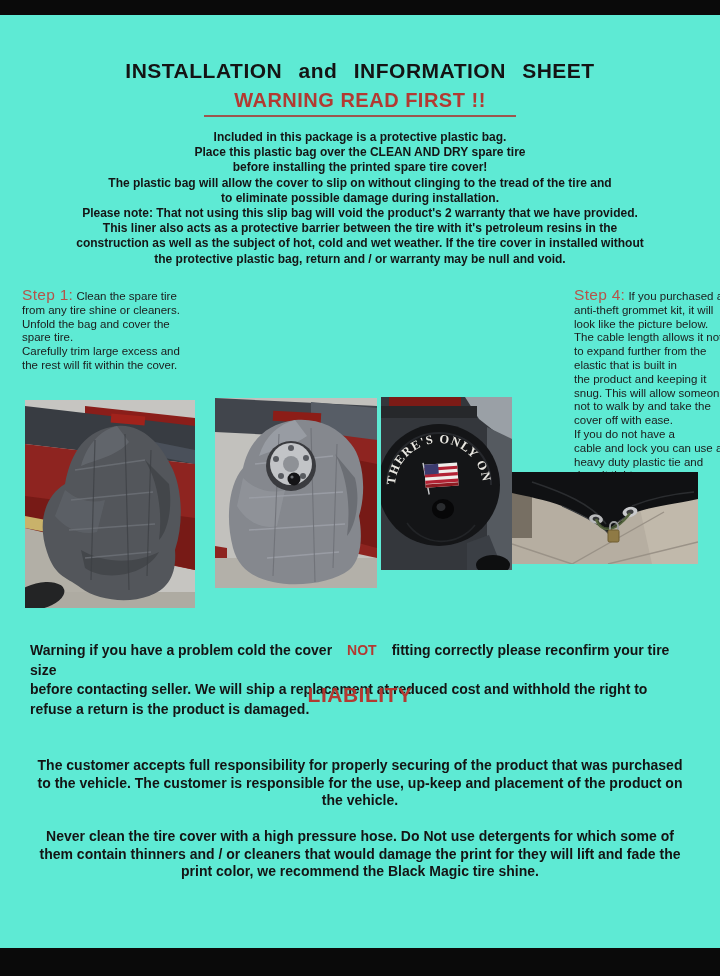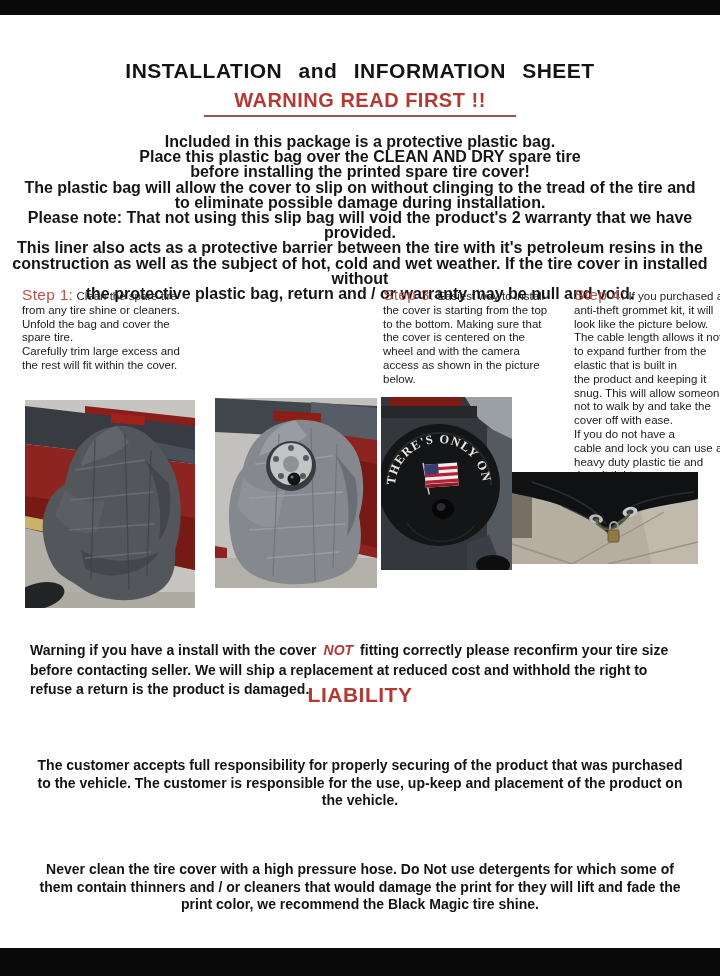--- a/index.html
+++ b/index.html
@@ -1,62 +1,62 @@
 <!DOCTYPE html>
 <html><head>
 <meta charset="utf-8">
 <style>
   html,body{margin:0;padding:0;background:#000;}
   #stage{position:relative;width:720px;height:976px;background:#0a0a0a;overflow:hidden;
          font-family:"Liberation Sans",sans-serif;-webkit-font-smoothing:antialiased;}
   .bar{position:absolute;left:0;width:720px;background:#0a0a0a;}
   #bar-top{top:0;height:15px;}
   #bar-bottom{top:948px;height:28px;}
-  #sheet{position:absolute;left:0;top:15px;width:720px;height:933px;background:#ffffff;color:#131313;}
+  #sheet{position:absolute;left:0;top:15px;width:720px;height:933px;background:#5eead4;color:#131313;}
 
   .abs{position:absolute;}
   h1#doc-title{margin:0;top:44px;left:0;width:720px;text-align:center;
       font-size:21px;font-weight:700;letter-spacing:.5px;word-spacing:10px;color:#141414;}
   #warn-head-wrap{top:74px;left:0;width:720px;text-align:center;}
   #warn-head{display:inline-block;font-size:20px;font-weight:700;letter-spacing:.5px;
       color:#b23a32;border-bottom:2px solid #9c564e;padding:0 30px 3px 30px;}
 
   .centerpara{left:10px;width:700px;text-align:center;font-weight:700;
-      font-size:16px;line-height:15.2px;white-space:pre-line;color:#151515;}
+      font-size:12px;line-height:15.2px;white-space:pre-line;color:#151515;}
   #intro-para1{top:103px;}
   #intro-para2{top:179px;}
 
   .step{font-size:11.5px;line-height:13.8px;color:#1b1b1b;}
   .step .lbl{font-size:15.5px;color:#b5544a;letter-spacing:.3px;}
   .step .txt{white-space:pre-line;}
   #step1{top:273px;left:22px;width:174px;}
   #step2{top:273px;left:207px;width:174px;}
   #step3{top:273px;left:383px;width:168px;}
   #step4{top:273px;left:574px;width:157px;}
 
   .photo{display:block;}
   #photo1{top:385px;left:25px;}
   #photo2{top:383px;left:215px;}
   #photo3{top:382px;left:381px;}
   #photo4{top:457px;left:512px;}
 
   #warn-para{top:612px;left:30px;width:668px;font-weight:700;font-size:14px;
       line-height:19.5px;white-space:pre-line;color:#141414;}
-  #warn-para .notword{color:#b23a32;margin:0 7px;font-style:italic;}
+  #warn-para .notword{color:#b23a32;margin:0 15px;}
 
   .redhead{left:0;width:720px;text-align:center;font-size:21px;font-weight:700;
       letter-spacing:.5px;color:#b23a32;}
   #liability-head{top:668px;}
   #maintenance-head{top:814px;}
 
   .bodypara{font-weight:700;font-size:14px;line-height:17.5px;text-align:center;
       white-space:pre-line;color:#141414;}
   #liability-body{top:728px;left:15px;width:690px;}
   #statelaw-para{top:755px;left:80px;width:560px;}
-  #maintenance-body{top:832px;left:14px;width:692px;}
+  #maintenance-body{top:799px;left:14px;width:692px;}
 </style>
 </head>
 <body>
 
 <div id="stage">
   <div id="bar-top" class="bar"></div>
 
   <div id="sheet">
 
     <h1 id="doc-title" class="abs">INSTALLATION and INFORMATION SHEET</h1>
@@ -73,24 +73,20 @@
     <p id="intro-para2" class="abs centerpara">Please note: That not using this slip bag will void the product's 2 warranty that we have provided.
 This liner also acts as a protective barrier between the tire with it's petroleum resins in the
 construction as well as the subject of hot, cold and wet weather.  If the tire cover in installed without
 the protective plastic bag, return and / or warranty may be null and void.</p>
 
     <div id="step1" class="abs step">
       <span class="lbl">Step 1:</span>
       <span class="txt">Clean the spare tire from any tire shine or cleaners.
 Unfold the bag and cover the spare tire.
 Carefully trim large excess and the rest will fit within the cover.</span>
-    </div>
-    <div id="step3" class="abs step">
-      <span class="lbl">Step 3:</span>
-      <span class="txt">Easiest way to install the cover is starting from the top to the bottom. Making sure that the cover is centered on the wheel and with the camera access as shown in the picture below.</span>
     </div>
     <div id="step4" class="abs step">
       <span class="lbl">Step 4:</span>
       <span class="txt">If you purchased a anti-theft grommet kit, it will look like the picture below. The cable length allows it not to expand further from the elastic that is built in
 the product and keeping it snug. This will allow someone not to walk by and take the cover off with ease.
 If you do not have a
 cable and lock you can use a
 heavy duty plastic tie and
 draw it tight.</span>
     </div>
@@ -188,21 +184,21 @@
       <g transform="translate(84,47) rotate(10)">
         <ellipse rx="7" ry="4.6" fill="#b9babc"></ellipse>
           <ellipse rx="3.4" ry="2.2" fill="#333436"></ellipse>
       </g>
       <path d="M84,47 C88,58 98,62 112,48 C115,45 117,43 118,41" stroke="#55653f" stroke-width="2.6" fill="none"></path>
       <path d="M86,49 C90,57 98,60 110,49" stroke="#39462b" stroke-width="1.2" fill="none"></path>
       <path d="M98,58 v-4 a4,4 0 0 1 8,0 v4" stroke="#9c9ea1" stroke-width="1.8" fill="none"></path>
       <rect x="96" y="58" width="11" height="12" rx="1.5" fill="#8f7a45" stroke="#6e5c31"></rect>
     </svg>
 
-    <p id="warn-para" class="abs"><span>Warning if you have a install with the cover</span><span class="notword">NOT</span><span>fitting correctly please reconfirm your tire size
+    <p id="warn-para" class="abs"><span>Warning if you have a problem cold the cover</span><span class="notword">NOT</span><span>fitting correctly please reconfirm your tire size
 before contacting seller. We will ship a replacement at reduced cost and withhold the right to
 refuse a return is the product is damaged.</span></p>
 
     <div id="liability-head" class="abs redhead">LIABILITY</div>
     <p id="liability-body" class="abs bodypara">The customer accepts full responsibility for properly securing of the product that was purchased
 to the vehicle.  The customer is responsible for the use, up-keep and placement of the product on
 the vehicle.</p>
 
     <p id="maintenance-body" class="abs bodypara">Never clean the tire cover with a high pressure hose.  Do Not  use detergents for which some of
 them contain thinners and / or cleaners that would damage the print for they will lift and fade the

